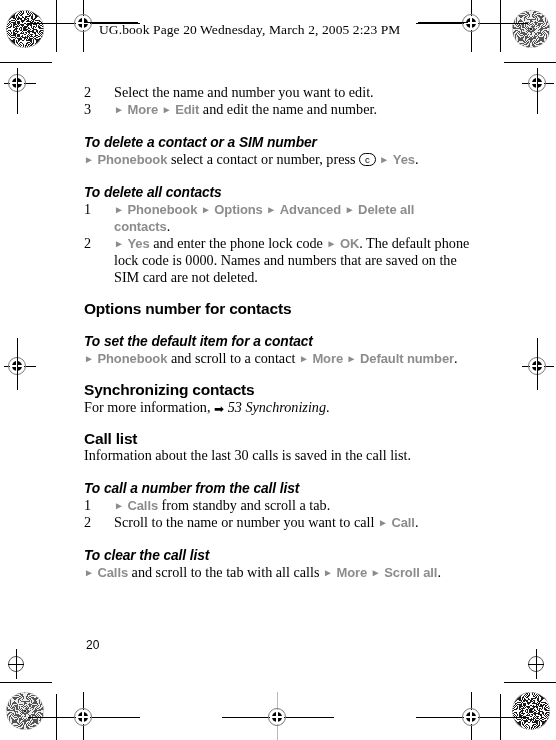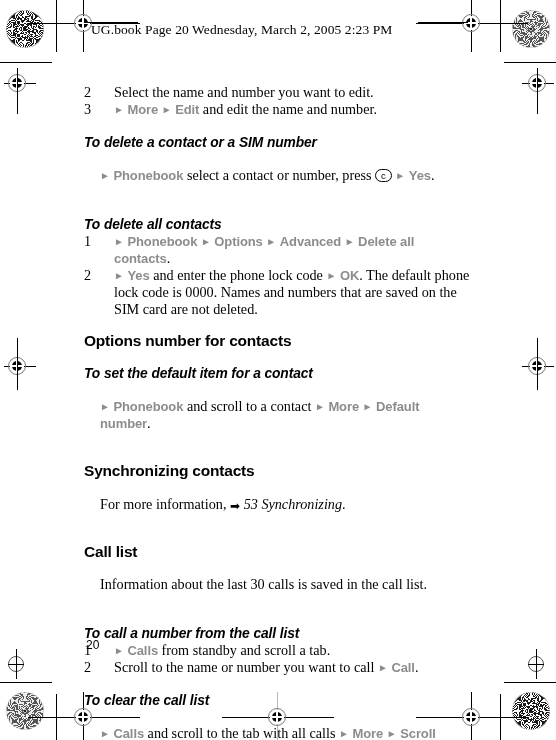--- a/index.html
+++ b/index.html
@@ -126,21 +126,21 @@
     background: #000;
   }
   .header-rule-right {
     position: absolute;
     left: 418px; top: 22px;
     width: 50px; height: 1px;
     background: #000;
   }
   .header-text {
     position: absolute;
-    left: 91px;
+    left: 99px;
     top: 22px;
     font-family: "Liberation Serif", serif;
     font-size: 13.5px;
     color: #000;
     white-space: nowrap;
     letter-spacing: 0.1px;
   }
 
   
   .content {
@@ -165,21 +165,21 @@
     font-style: italic;
     font-size: 13.8px;
     letter-spacing: -0.1px;
     margin: 0;
     line-height: 1.15;
   }
   .body-text {
     font-family: "Liberation Serif", serif;
     font-size: 14.2px;
     line-height: 1.2;
-    margin: 16px;
+    margin: 0;
   }
   .menu {
     font-family: "Liberation Sans", sans-serif;
     font-weight: bold;
     font-size: 13px;
     color: #8c8c8c;
     letter-spacing: -0.1px;
   }
   .tri {
     font-family: "Liberation Sans", sans-serif;

